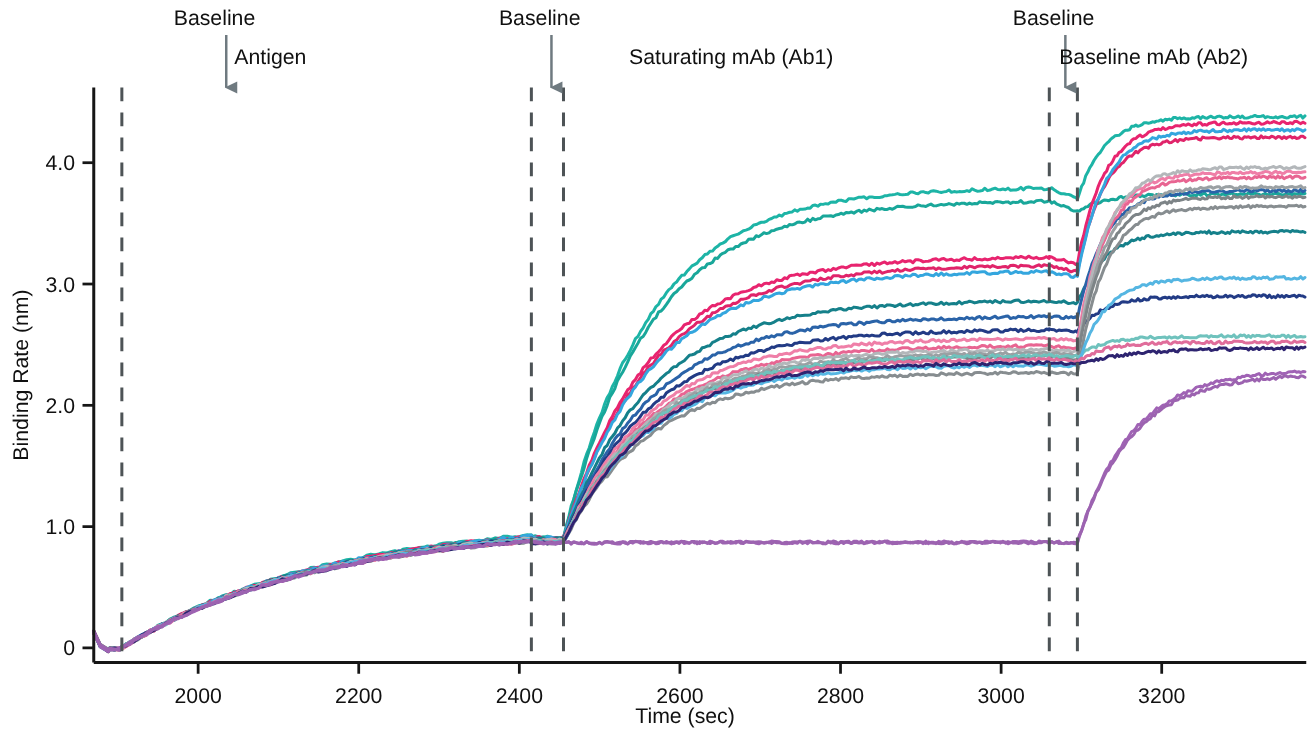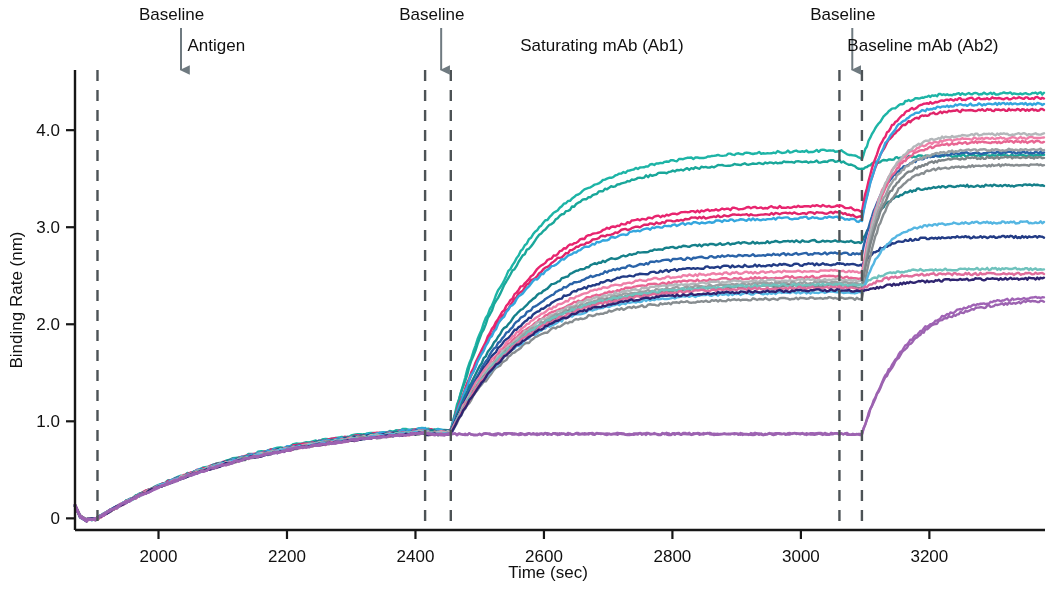--- a/index.html
+++ b/index.html
@@ -89,16 +89,16 @@
       </g>
     <text id="x-axis-title" class="axis-title" text-anchor="middle" x="548" y="578">Time (sec)</text>
     <text id="y-axis-title" class="axis-title" text-anchor="middle" x="0" y="0" transform="translate(22,300) rotate(-90)">Binding Rate (nm)</text>
   </svg>
 
   <div id="overlay-labels">
       <div class="anno" style="left: 138.993px; top: 5px;">Baseline</div>
       <div class="anno" style="left: 399.159px; top: 5px;">Baseline</div>
       <div class="anno" style="left: 810.285px; top: 5px;">Baseline</div>
       <div class="phase-label" style="top: 36px; left: 216.325px; transform: translateX(-50%);">Antigen</div>
-      <div class="phase-label" style="top: 36px; left: 602px; transform: translateX(-50%);">Saturating mAb (Ab1)</div>
+      <div class="phase-label" style="top: 36px; left: 585px; transform: translateX(-50%);">Saturating mAb (Ab1)</div>
       <div class="phase-label" style="top: 36px; left: 922.947px; transform: translateX(-50%);">Baseline mAb (Ab2)</div>
     </div>
 </div>
 
 </body></html>

